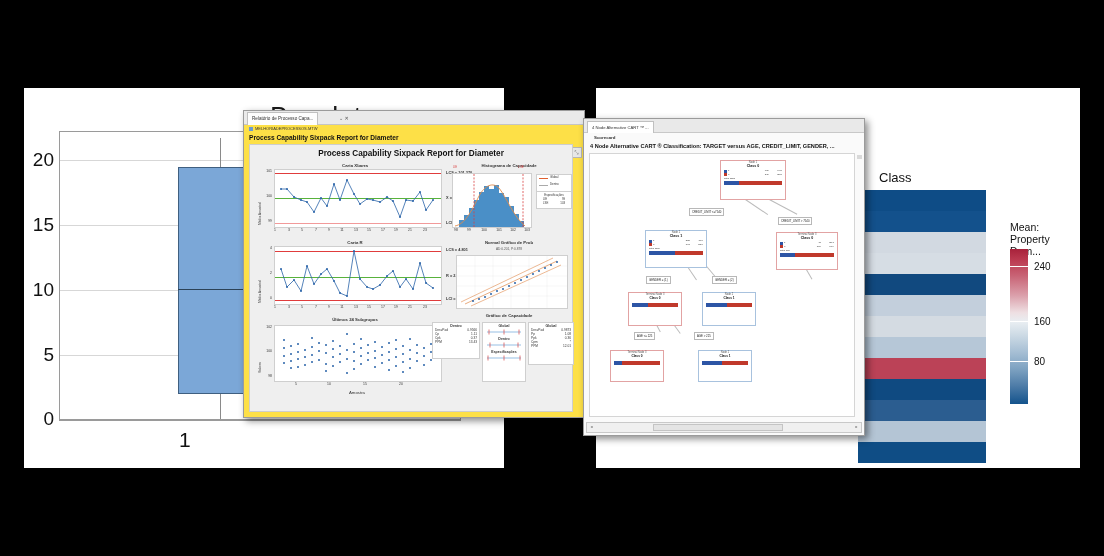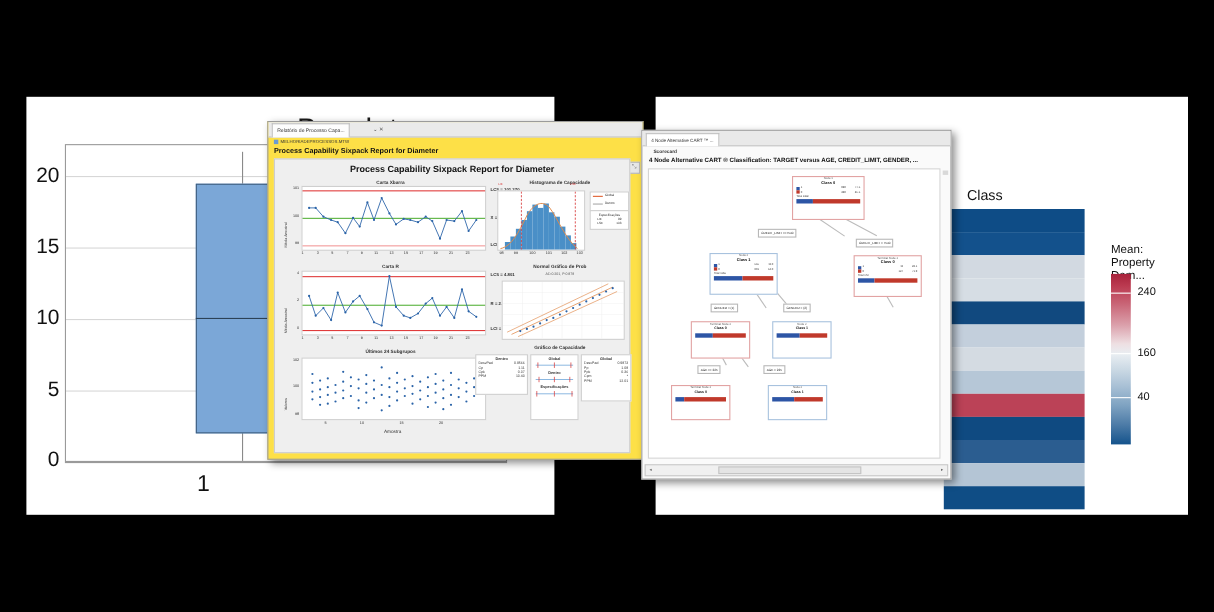--- a/index.html
+++ b/index.html
@@ -149,21 +149,21 @@
   <div id="heatmap-legend">
     <div class="lg-title">Mean:</div>
     <div class="lg-title">Property Dam...</div>
     <div id="lg-bar">
       <div class="lg-sep" style="top:17px"></div>
       <div class="lg-sep" style="top:72px"></div>
       <div class="lg-sep" style="top:112px"></div>
     </div>
     <div class="lg-tick" style="top:45px">240</div>
     <div class="lg-tick" style="top:100px">160</div>
-    <div class="lg-tick" style="top:140px">40</div>
+    <div class="lg-tick" style="top:140px">80</div>
   </div>
 </div>
 
 <div class="panel shadow" id="minitab-window">
   <div id="mt-tabstrip"></div>
   <div id="mt-tab">Relatório de Processo Capa...</div>
   <div id="mt-tabctl">⌄ ✕</div>
   <div id="mt-filerow">
     <span class="sq"></span><span>MELHORIADEPROCESSOS.MTW</span>
   </div>

